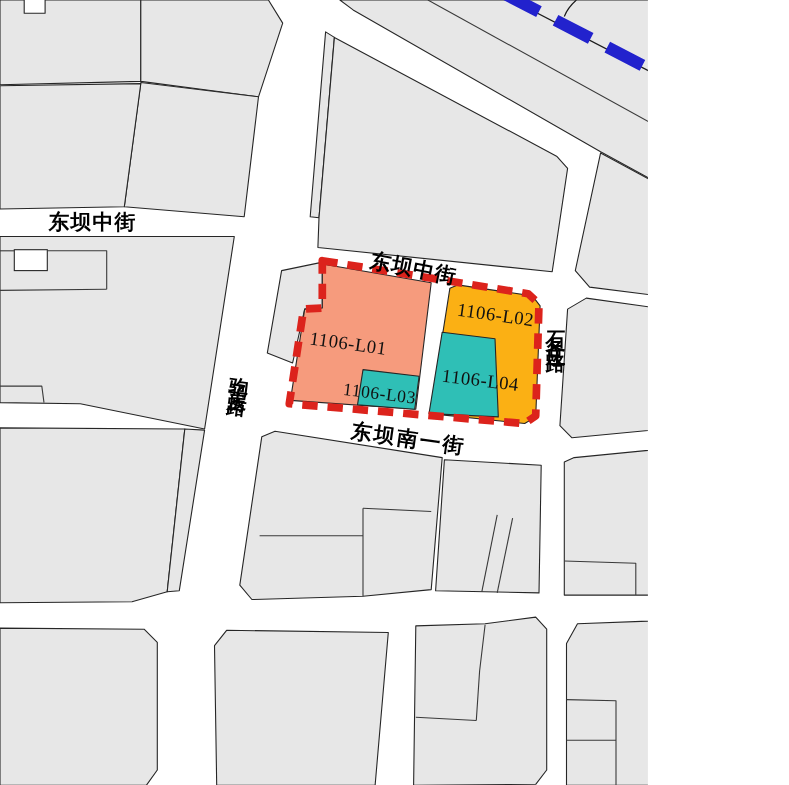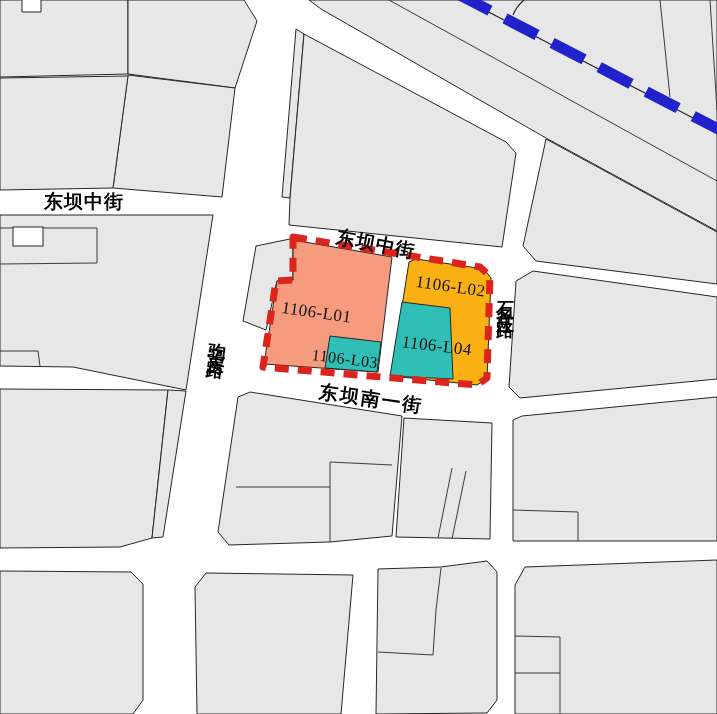--- a/index.html
+++ b/index.html
@@ -1,16 +1,16 @@
 <!DOCTYPE html>
 <html><head>
 <meta charset="utf-8">
 <style>
   html,body{margin:0;padding:0;background:#ffffff;}
-  .stage{position:relative;width:717px;height:714px;background:#ffffff;overflow:hidden;}
+  .stage{position:relative;width:589px;height:714px;background:#ffffff;overflow:hidden;}
   .stage svg{position:absolute;left:0;top:0;}
   .parcel{fill:#E7E7E7;stroke:#262626;stroke-width:1;stroke-linejoin:round;}
   .cut{fill:#ffffff;stroke:#262626;stroke-width:1;}
   .iline{fill:none;stroke:#3a3a3a;stroke-width:1;stroke-linejoin:round;}
   .thin{fill:none;stroke:#1c1c1c;stroke-width:1.1;}
   .lot{stroke:#262626;stroke-width:1;stroke-linejoin:round;}
   .lbl{position:absolute;white-space:nowrap;color:#000;pointer-events:none;}
   .street{font:600 19px "Liberation Sans","DejaVu Sans",sans-serif;letter-spacing:1px;}
   .lot-lbl{font:400 17px "Liberation Serif","DejaVu Serif",serif;letter-spacing:.5px;color:#111;}
   .vert{writing-mode:vertical-rl;text-orientation:upright;letter-spacing:6px;}

